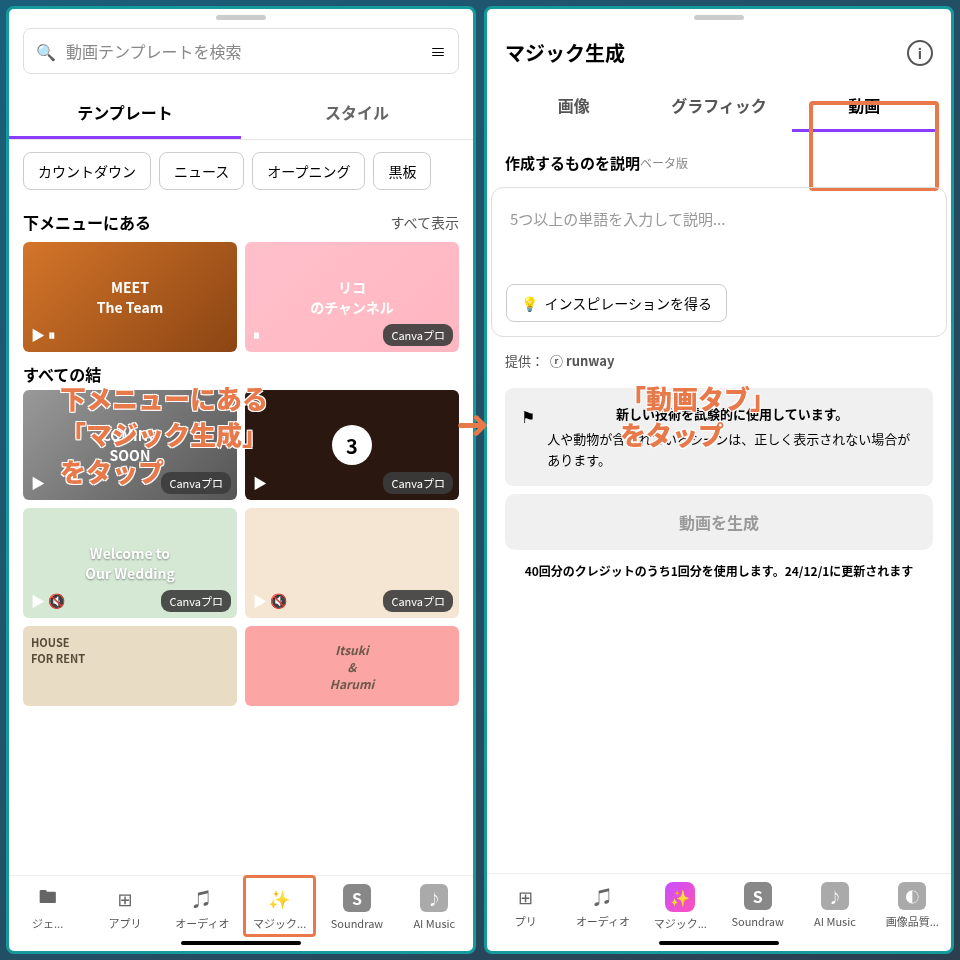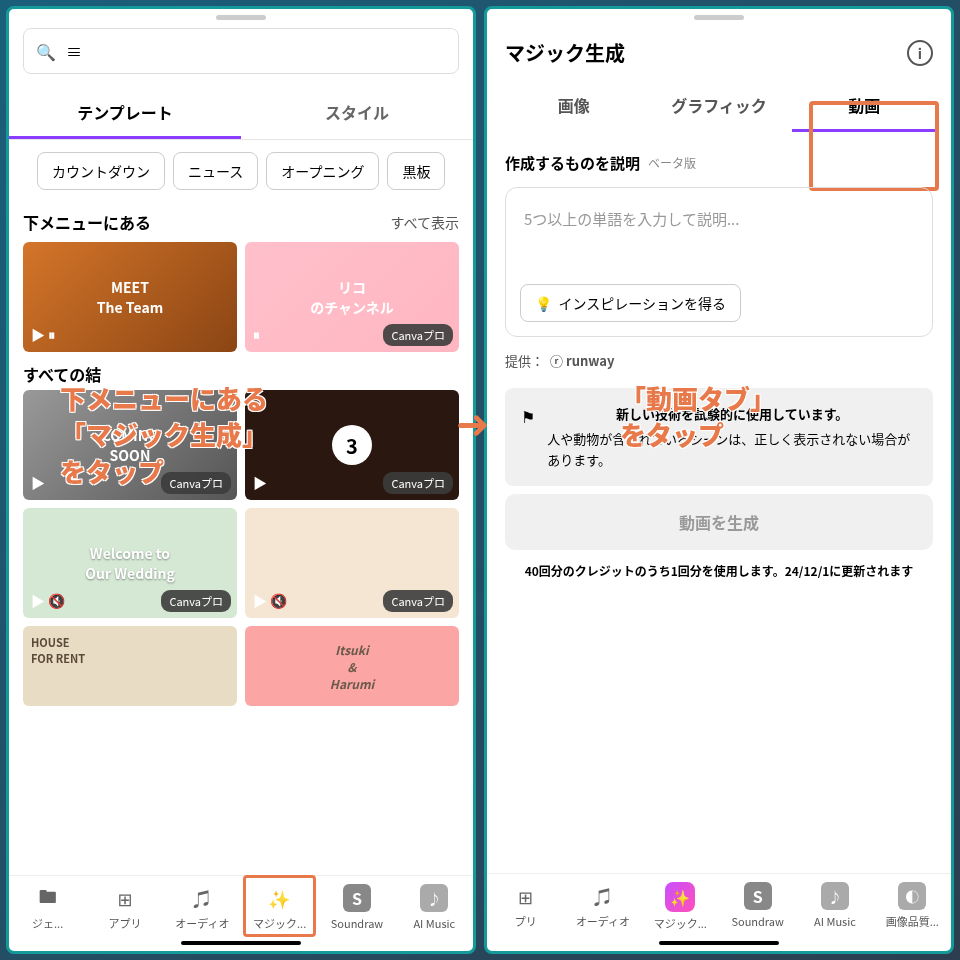--- a/index.html
+++ b/index.html
@@ -4,21 +4,21 @@
 <style>
 *{box-sizing:border-box;margin:0;padding:0;font-family:-apple-system,BlinkMacSystemFont,"Hiragino Sans","Noto Sans CJK JP",sans-serif}
 body{width:960px;height:960px;background:linear-gradient(135deg,#1a5f7a,#2c3e50);display:flex;gap:8px;padding:6px;position:relative}
 .phone{flex:1;background:#fff;border-radius:8px;border:3px solid #159a9c;display:flex;flex-direction:column;overflow:hidden;position:relative}
 .notch{width:50px;height:5px;background:#ccc;border-radius:3px;margin:6px auto 8px}
 .search-bar{display:flex;align-items:center;margin:0 14px 14px;border:1px solid #ddd;border-radius:8px;padding:10px 12px;gap:10px}
 .search-bar .ph{color:#888;font-size:16px;flex:1}
 .tabs{display:flex;border-bottom:1px solid #e5e5e5}
 .tab{flex:1;text-align:center;padding:12px 16px;font-size:16px;font-weight:600;color:#666;cursor:pointer}
 .tab.active{color:#000;border-bottom:3px solid #8b3dff}
-.chips{display:flex;gap:8px;padding:12px 28px;overflow:hidden}
+.chips{display:flex;gap:8px;padding:12px 14px;overflow:hidden}
 .chip{border:1px solid #ccc;border-radius:8px;padding:8px 14px;font-size:14px;white-space:nowrap}
 .sec-head{display:flex;justify-content:space-between;align-items:center;padding:8px 14px;font-size:16px;font-weight:700}
 .sec-head .all{font-size:14px;font-weight:400;color:#555}
 .grid{display:flex;gap:8px;padding:0 14px 10px}
 .grid.two{flex-wrap:wrap}
 .card{flex:1;min-width:45%;height:110px;border-radius:6px;background:#eee;position:relative;overflow:hidden;display:flex;align-items:center;justify-content:center;color:#fff;font-weight:700;font-size:14px;text-align:center}
 .card.orange{background:linear-gradient(135deg,#d4752a,#8b4513)}
 .card.pink{background:linear-gradient(135deg,#ffc0cb,#ffb6c1);color:#fff}
 .card.gray{background:linear-gradient(135deg,#999,#555)}
 .card.film{background:#2a1810}
@@ -34,23 +34,23 @@
 .nav-item .ic{width:28px;height:28px;display:flex;align-items:center;justify-content:center;font-size:18px;color:#666}
 .nav-item.hl{position:relative}
 .hl-box{position:absolute;top:-5px;bottom:-2px;left:2px;right:2px;border:3px solid #e8794a;border-radius:4px;pointer-events:none}
 .home-ind{width:120px;height:4px;background:#000;border-radius:3px;margin:4px auto 6px}
 .hdr{display:flex;align-items:center;justify-content:space-between;padding:10px 18px 14px;font-size:20px;font-weight:700}
 .info-ic{width:26px;height:26px;border:2px solid #555;border-radius:50%;display:flex;align-items:center;justify-content:center;font-size:14px;font-weight:700;color:#555}
 .tabs3{display:flex;margin:0 14px}
 .tab3{flex:1;text-align:center;padding:12px 0;font-size:16px;font-weight:600;color:#555;cursor:pointer}
 .tab3.active{color:#000;border-bottom:3px solid #8b3dff}
 .hl-box2{position:absolute;border:4px solid #e8794a;border-radius:4px;pointer-events:none}
-.sec-label{display:flex;align-items:center;gap:8px;padding:20px 18px 10px;font-size:15px;font-weight:700}
+.sec-label{display:flex;align-items:center;padding:20px 18px 10px;font-size:15px;font-weight:700}
 .beta{font-size:12px;color:#888;font-weight:400}
-.input-box{margin:4px 18px 0;border:1px solid #ddd;border-radius:12px;padding:18px;min-height:150px;position:relative}
+.input-box{margin:4px 4px 0;border:1px solid #ddd;border-radius:12px;padding:18px;min-height:150px;position:relative}
 .input-box .ph{color:#999;font-size:15px}
 .insp-btn{position:absolute;bottom:14px;left:14px;border:1px solid #ccc;border-radius:8px;padding:8px 14px;font-size:14px;display:flex;align-items:center;gap:6px;background:#fff}
 .provider{padding:14px 18px;font-size:13px;color:#555;display:flex;align-items:center;gap:6px}
 .warn-box{margin:4px 18px;background:#f0f0f0;border-radius:8px;padding:16px;display:flex;gap:12px;font-size:13px;line-height:1.6}
 .warn-box .t1{font-weight:700;text-align:center;margin-bottom:4px}
 .gen-btn{margin:4px 18px;padding:16px;text-align:center;background:#f0f0f0;border-radius:10px;color:#999;font-size:16px;font-weight:600}
 .credit{text-align:center;font-size:12px;font-weight:700;padding:8px 10px}
 .annot{position:absolute;color:#e8794a;font-size:26px;font-weight:800;text-shadow:1px 1px 0 #fff,-1px -1px 0 #fff,1px -1px 0 #fff,-1px 1px 0 #fff;line-height:1.4;pointer-events:none;z-index:50}
 .arrow{position:absolute;left:456px;top:392px;color:#e8794a;font-size:40px;z-index:50}
 .magic-ic{width:30px;height:30px;background:linear-gradient(135deg,#c850ff,#ff50b8);border-radius:8px;display:flex;align-items:center;justify-content:center;color:#fff;font-size:16px}
@@ -58,20 +58,21 @@
 .m-ic{width:28px;height:28px;background:#aaa;border-radius:6px;color:#fff;display:flex;align-items:center;justify-content:center;font-size:14px}
 .sec2-head{padding:0 14px 4px;font-size:16px;font-weight:700}
 </style>
 </head>
 <body>
 
 <div class="phone">
   <div class="notch"></div>
   <div class="search-bar">
     <span>🔍</span>
+    <span class="ph">動画テンプレートを検索</span>
     <span>≡</span>
   </div>
   <div class="tabs">
     <div class="tab active">テンプレート</div>
     <div class="tab">スタイル</div>
   </div>
   <div class="chips">
     <div class="chip">カウントダウン</div>
     <div class="chip">ニュース</div>
     <div class="chip">オープニング</div>

